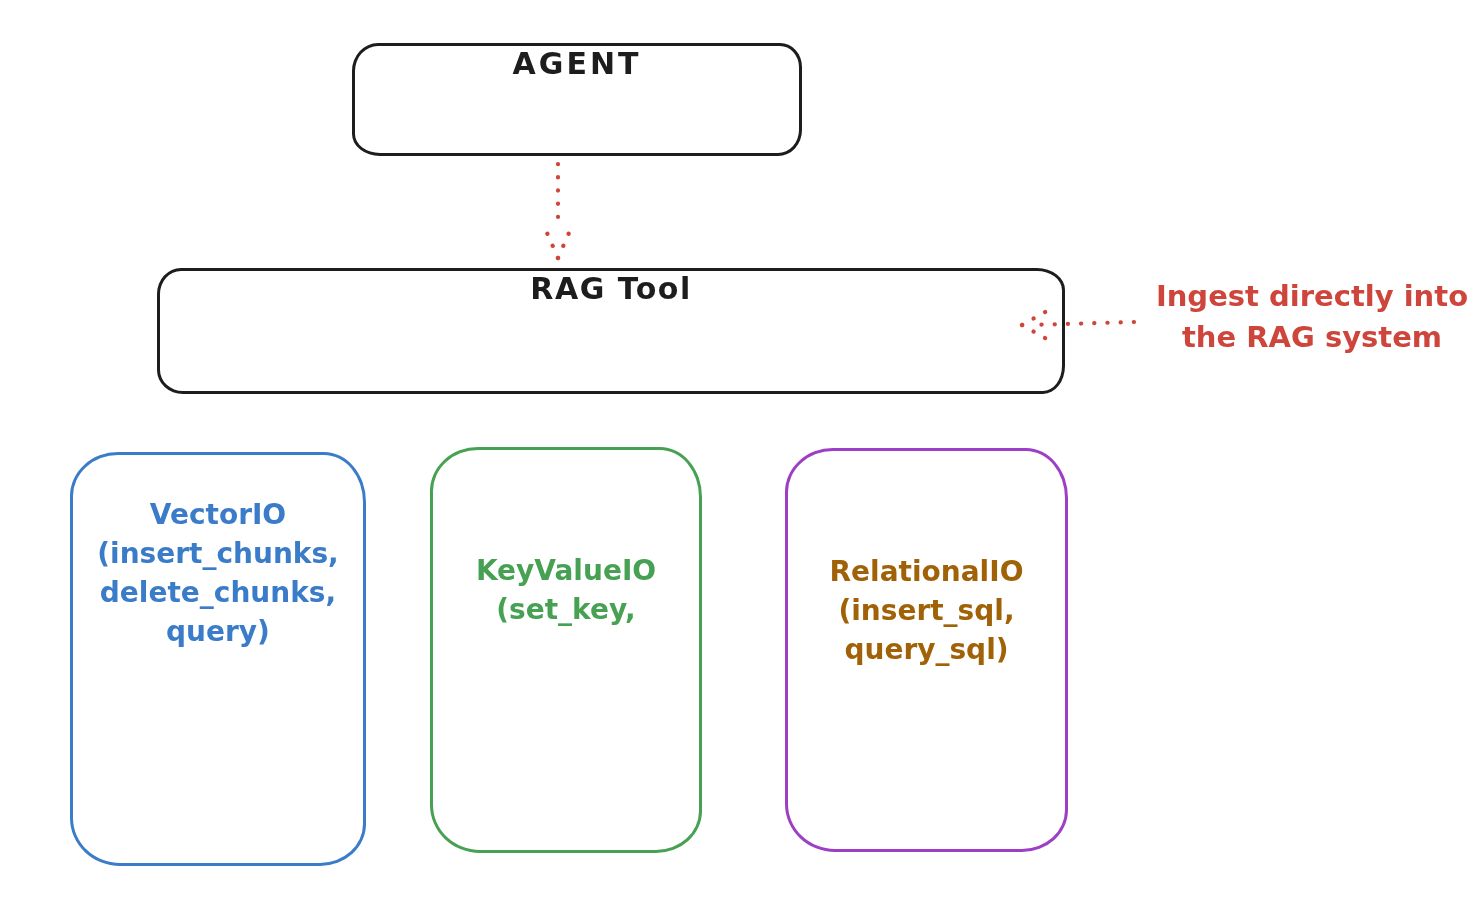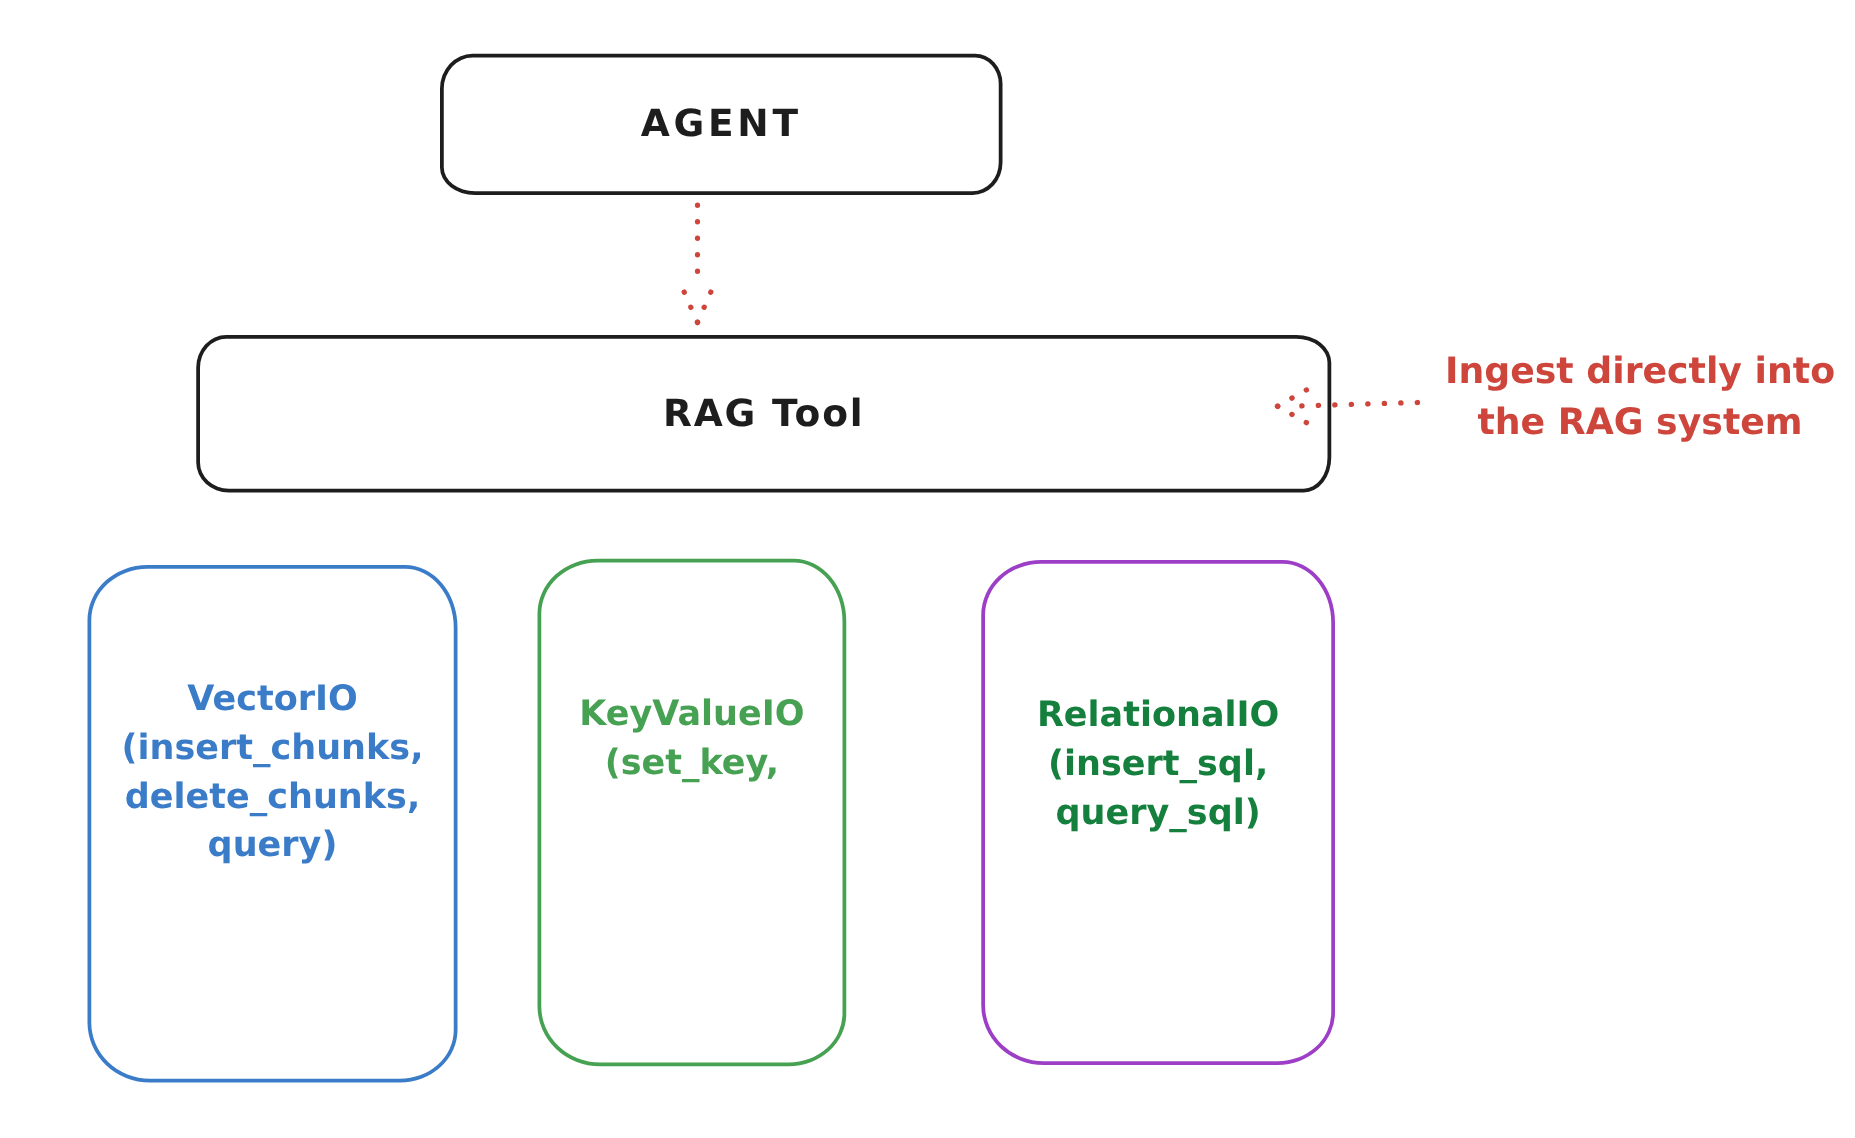--- a/index.html
+++ b/index.html
@@ -16,21 +16,20 @@
     background: #ffffff;
     overflow: hidden;
   }
 
   
   .node {
     position: absolute;
     border: 3.5px solid #1d1d1d;
     background: #ffffff;
     display: flex;
-    align-items: center;
     justify-content: center;
     color: #1d1d1d;
   }
   .node-agent {
     left: 352px; top: 43px;
     width: 450px; height: 113px;
     border-radius: 26px 22px 24px 28px / 28px 24px 26px 22px;
   }
   .node-rag {
     left: 157px; top: 268px;
@@ -82,32 +81,32 @@
     text-align: center;
     font-size: 28px;
     font-weight: 600;
     line-height: 39px;
     border-radius: 48px 42px 46px 50px / 44px 50px 42px 48px;
   }
   .io-box-vector {
     left: 70px; top: 452px;
     width: 296px; height: 414px;
     color: #3b7cc9; border-color: #3b7cc9;
-    padding-top: 84px;
+    padding-top: 40px;
   }
   .io-box-keyvalue {
     left: 430px; top: 447px;
-    width: 247px; height: 406px;
+    width: 272px; height: 406px;
     color: #46a153; border-color: #46a153;
     padding-top: 101px;
   }
   .io-box-relational {
     left: 785px; top: 448px;
     width: 283px; height: 404px;
-    color: #15803d; border-color: #9d3fc6;
+    color: #a16207; border-color: #9d3fc6;
     padding-top: 101px;
   }
   .io-line, .io-title { white-space: nowrap; }
   .io-index { margin-top: 44px; white-space: nowrap; }
 </style>
 </head>
 <body>
 
 <div class="canvas">
 

